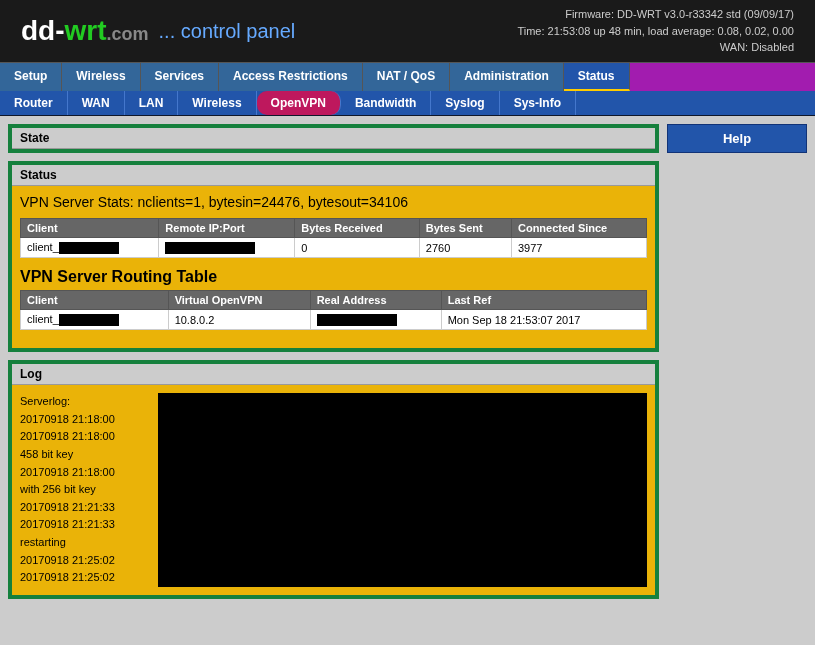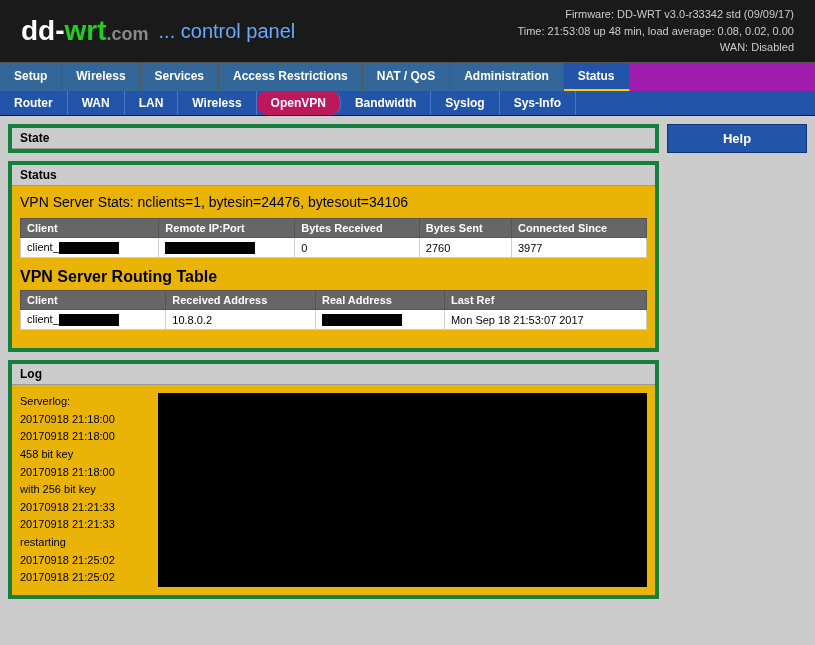--- a/index.html
+++ b/index.html
@@ -270,21 +270,21 @@
             </tr>
           </tbody>
         </table>
 
         <div class="routing-label">VPN Server Routing Table</div>
 
         <table class="data-table">
           <thead>
             <tr>
               <th>Client</th>
-              <th>Received Address</th>
+              <th>Virtual OpenVPN</th>
               <th>Real Address</th>
               <th>Last Ref</th>
             </tr>
           </thead>
           <tbody>
             <tr>
               <td>client_<span class="redacted">&nbsp;&nbsp;&nbsp;&nbsp;&nbsp;</span></td>
               <td>10.8.0.2</td>
               <td><span class="redacted" style="width:80px">&nbsp;</span></td>
               <td>Mon Sep 18 21:53:07 2017</td>

